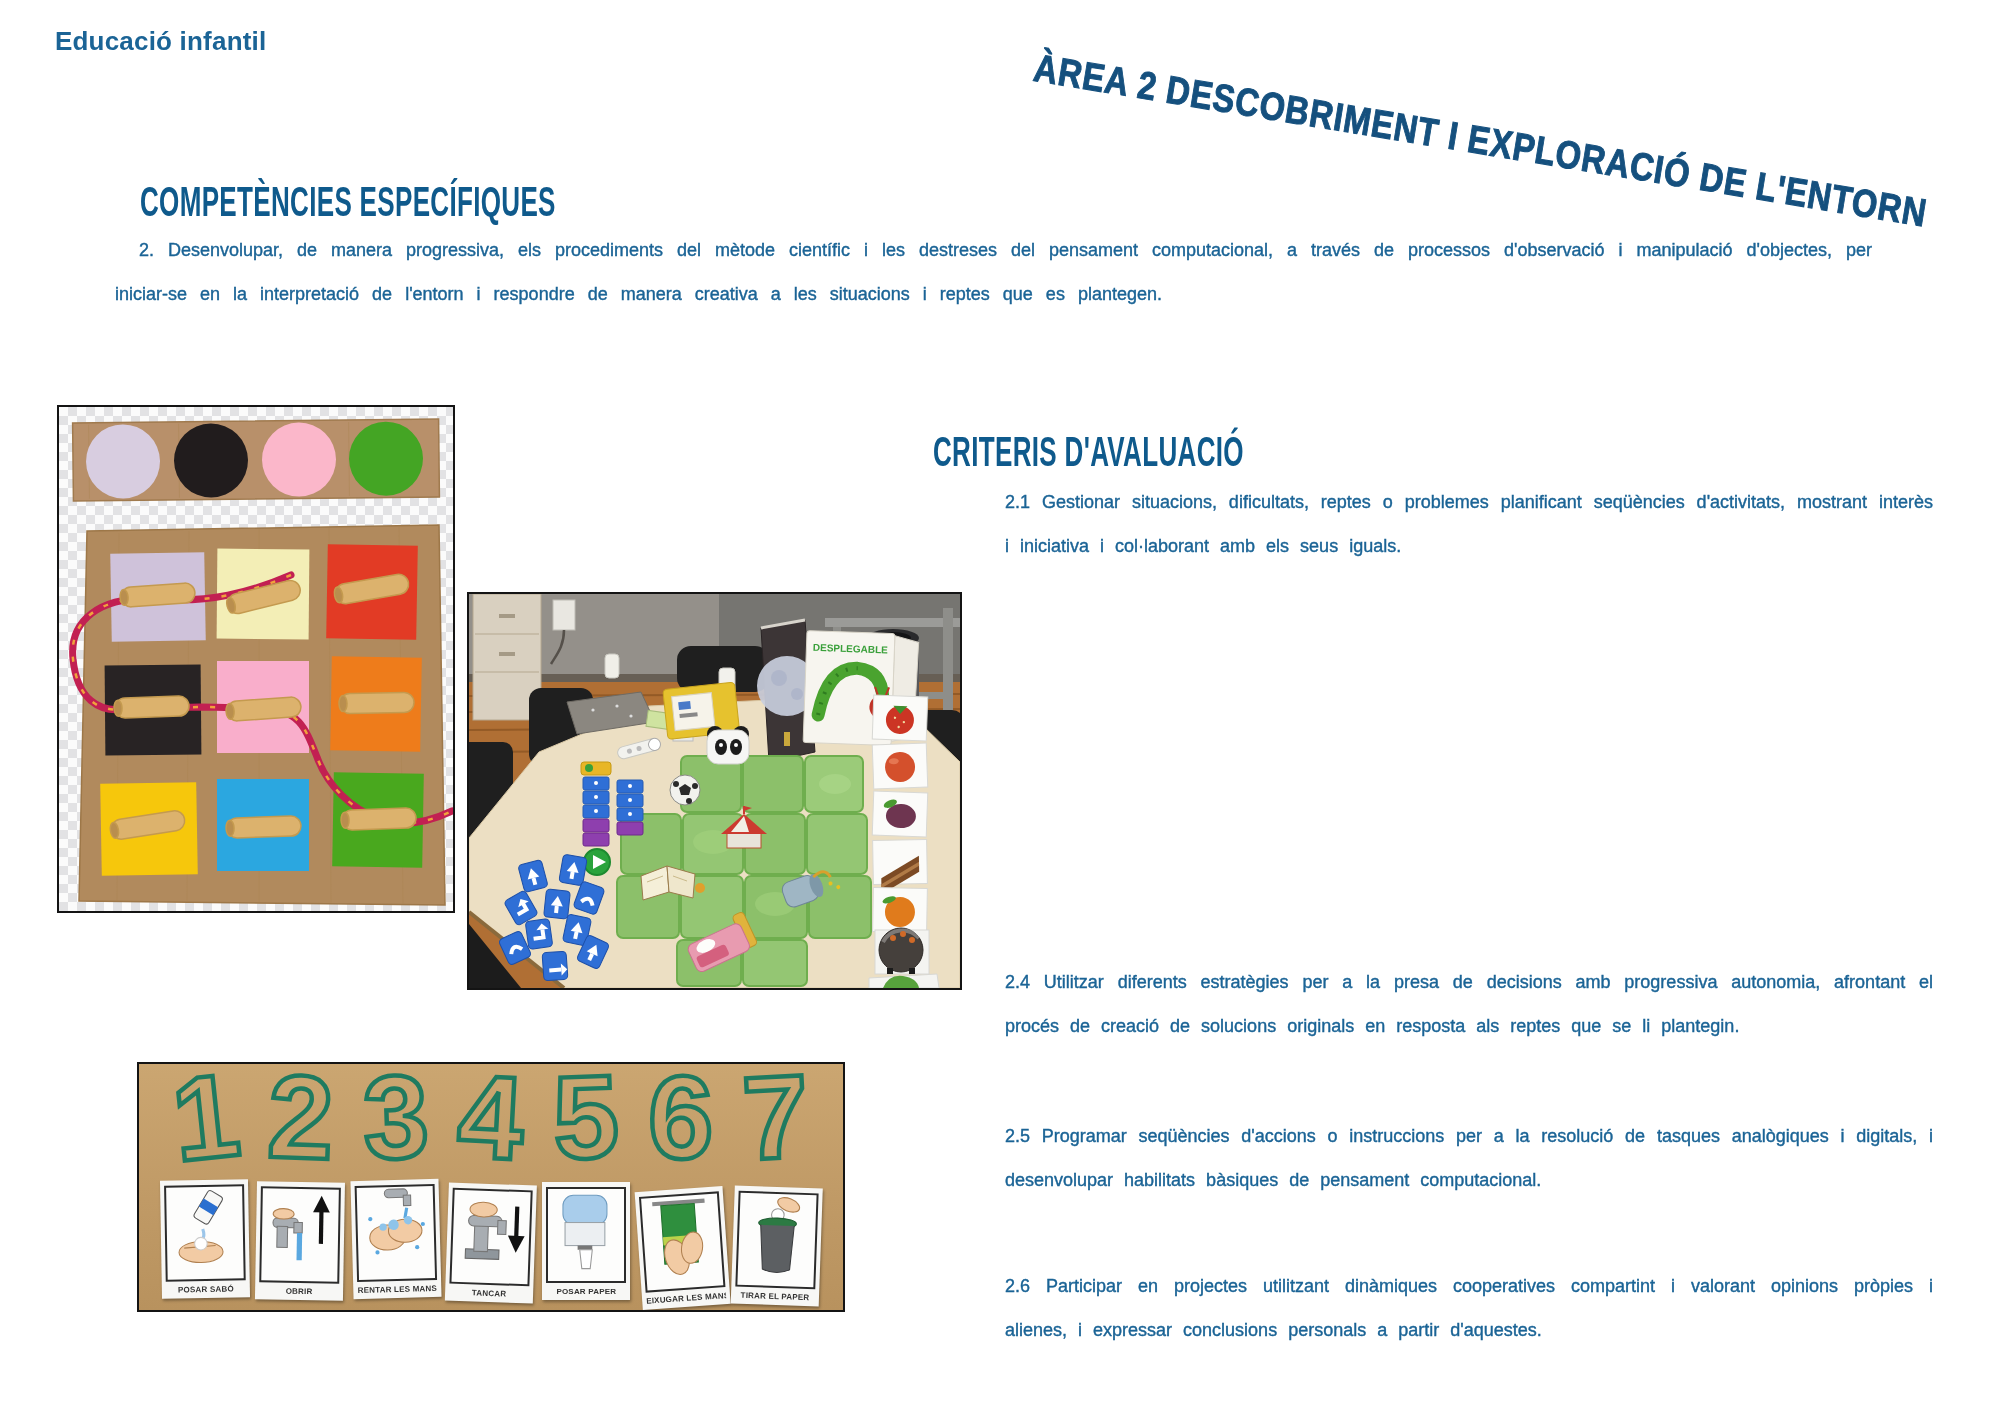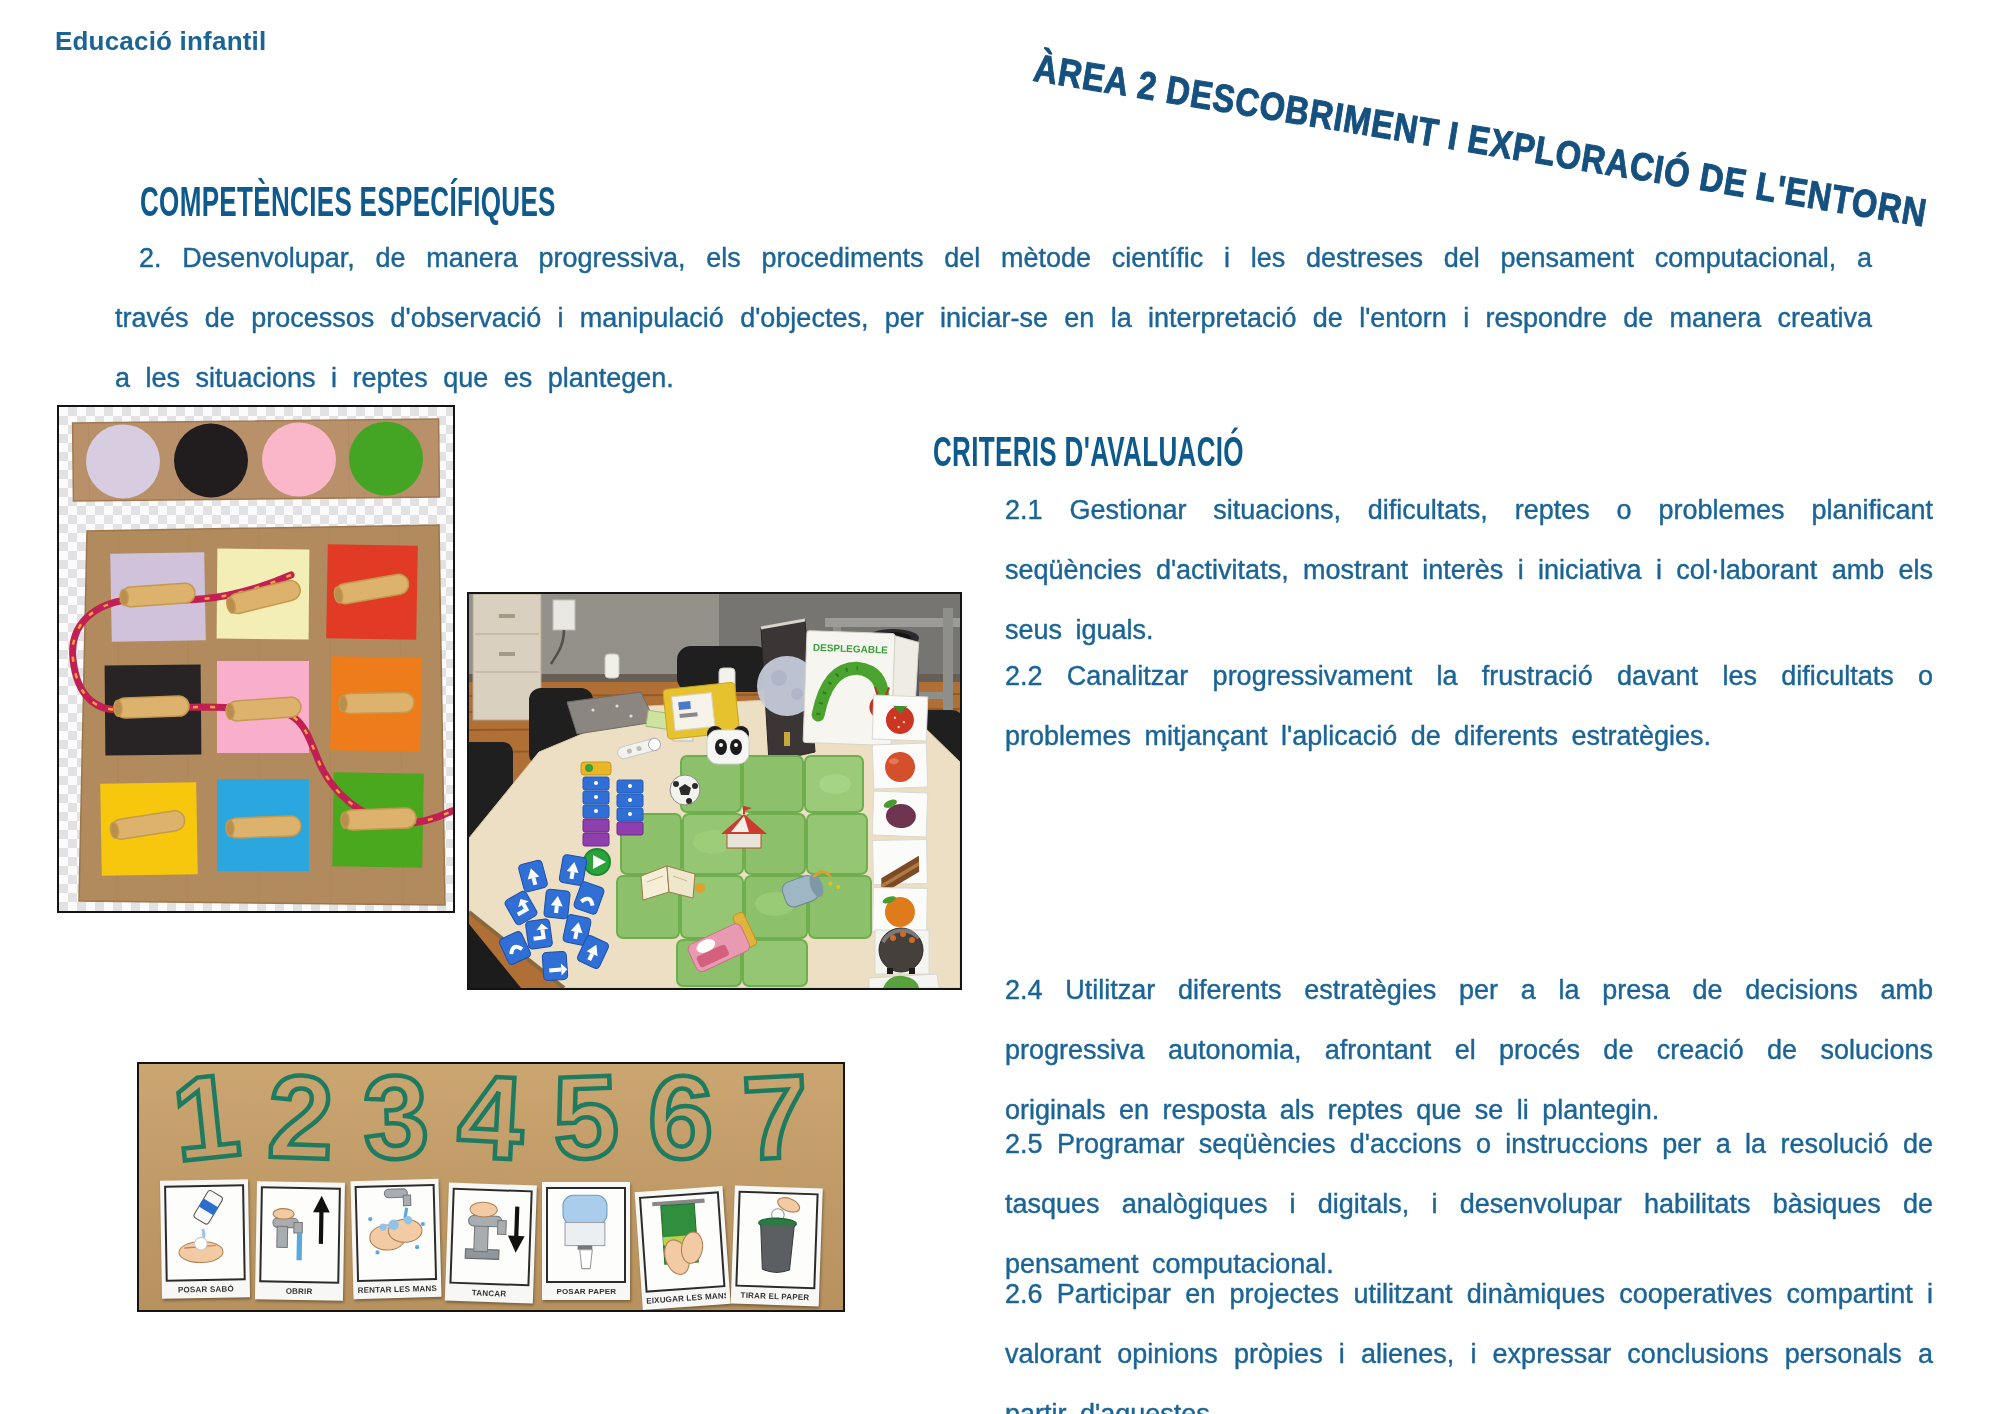--- a/index.html
+++ b/index.html
@@ -11,21 +11,21 @@
         font-family:"Liberation Sans",sans-serif;}
   #corner-label{position:absolute;left:55px;top:26px;font-size:26px;font-weight:bold;
     color:var(--text-blue);letter-spacing:.2px;}
   #rotated-title{position:absolute;left:1038px;top:46px;transform:rotate(9.3deg) scaleX(.84);
     transform-origin:left top;white-space:nowrap;font-weight:bold;font-size:39px;
     letter-spacing:1px;color:var(--title-navy);-webkit-text-stroke:1px var(--title-navy);}
   .section-heading{position:absolute;font-weight:bold;font-size:42px;color:var(--heading-blue);
     white-space:nowrap;transform:scaleX(.62);transform-origin:left top;letter-spacing:.5px;}
   #competencies-heading{left:140px;top:178px;}
   #criteris-heading{left:933px;top:428px;}
-  .body-par{color:var(--text-blue);font-size:27px;line-height:60px;text-align:justify;
+  .body-par{color:var(--text-blue);font-size:18px;line-height:44px;text-align:justify;
     word-spacing:8px;-webkit-text-stroke:.4px var(--text-blue);}
   #competencies-body{position:absolute;left:115px;top:228px;width:1757px;text-indent:24px;}
   .crit{position:absolute;left:1005px;width:928px;word-spacing:6px;}
   .photo{position:absolute;border:2px solid #141414;box-sizing:border-box;overflow:hidden;background:#fff;}
   #photo-pasta-board{left:57px;top:405px;width:398px;height:508px;
     background:repeating-conic-gradient(#e2e2e4 0% 25%, #fbfbfb 0% 50%) 0 0/18px 18px;}
   #photo-robot-table{left:467px;top:592px;width:495px;height:398px;background:#9a968c;}
   #photo-handwash{left:137px;top:1062px;width:708px;height:250px;
     background:linear-gradient(180deg,#cba671 0%,#c09a66 55%,#b8925e 100%);}
   #photo-handwash .numbers-row{position:absolute;left:0;top:-12px;width:100%;display:flex;
@@ -50,21 +50,20 @@
 
   <div id="rotated-title">ÀREA 2 DESCOBRIMENT I EXPLORACIÓ DE L'ENTORN</div>
 
   <div id="competencies-heading" class="section-heading">COMPETÈNCIES ESPECÍFIQUES</div>
 
   <div id="competencies-body" class="body-par">2. Desenvolupar, de manera progressiva, els procediments del mètode científic i les destreses del pensament computacional, a través de processos d'observació i manipulació d'objectes, per iniciar-se en la interpretació de l'entorn i respondre de manera creativa a les situacions i reptes que es plantegen.</div>
 
   <div id="criteris-heading" class="section-heading">CRITERIS D'AVALUACIÓ</div>
 
   <div class="crit body-par" style="top:480px">2.1 Gestionar situacions, dificultats, reptes o problemes planificant seqüències d'activitats, mostrant interès i iniciativa i col·laborant amb els seus iguals.</div>
-  <div class="crit body-par" style="top:646px">2.2 Canalitzar progressivament la frustració davant les dificultats o problemes mitjançant l'aplicació de diferents estratègies.</div>
   <div class="crit body-par" style="top:960px">2.4 Utilitzar diferents estratègies per a la presa de decisions amb progressiva autonomia, afrontant el procés de creació de solucions originals en resposta als reptes que se li plantegin.</div>
   <div class="crit body-par" style="top:1114px">2.5 Programar seqüències d'accions o instruccions per a la resolució de tasques analògiques i digitals, i desenvolupar habilitats bàsiques de pensament computacional.</div>
   <div class="crit body-par" style="top:1264px">2.6 Participar en projectes utilitzant dinàmiques cooperatives compartint i valorant opinions pròpies i alienes, i expressar conclusions personals a partir d'aquestes.</div>
 
   <div id="photo-pasta-board" class="photo">
     <svg width="394" height="504" viewBox="0 0 394 504">
 
       <g transform="rotate(-0.6 197 52)">
         <rect x="14" y="14" width="366" height="78" fill="#b8906a" stroke="#a07a4e" stroke-width="1.5"></rect>
         <line x1="30" y1="16" x2="30" y2="90" stroke="#a9824f" opacity=".4"></line>

